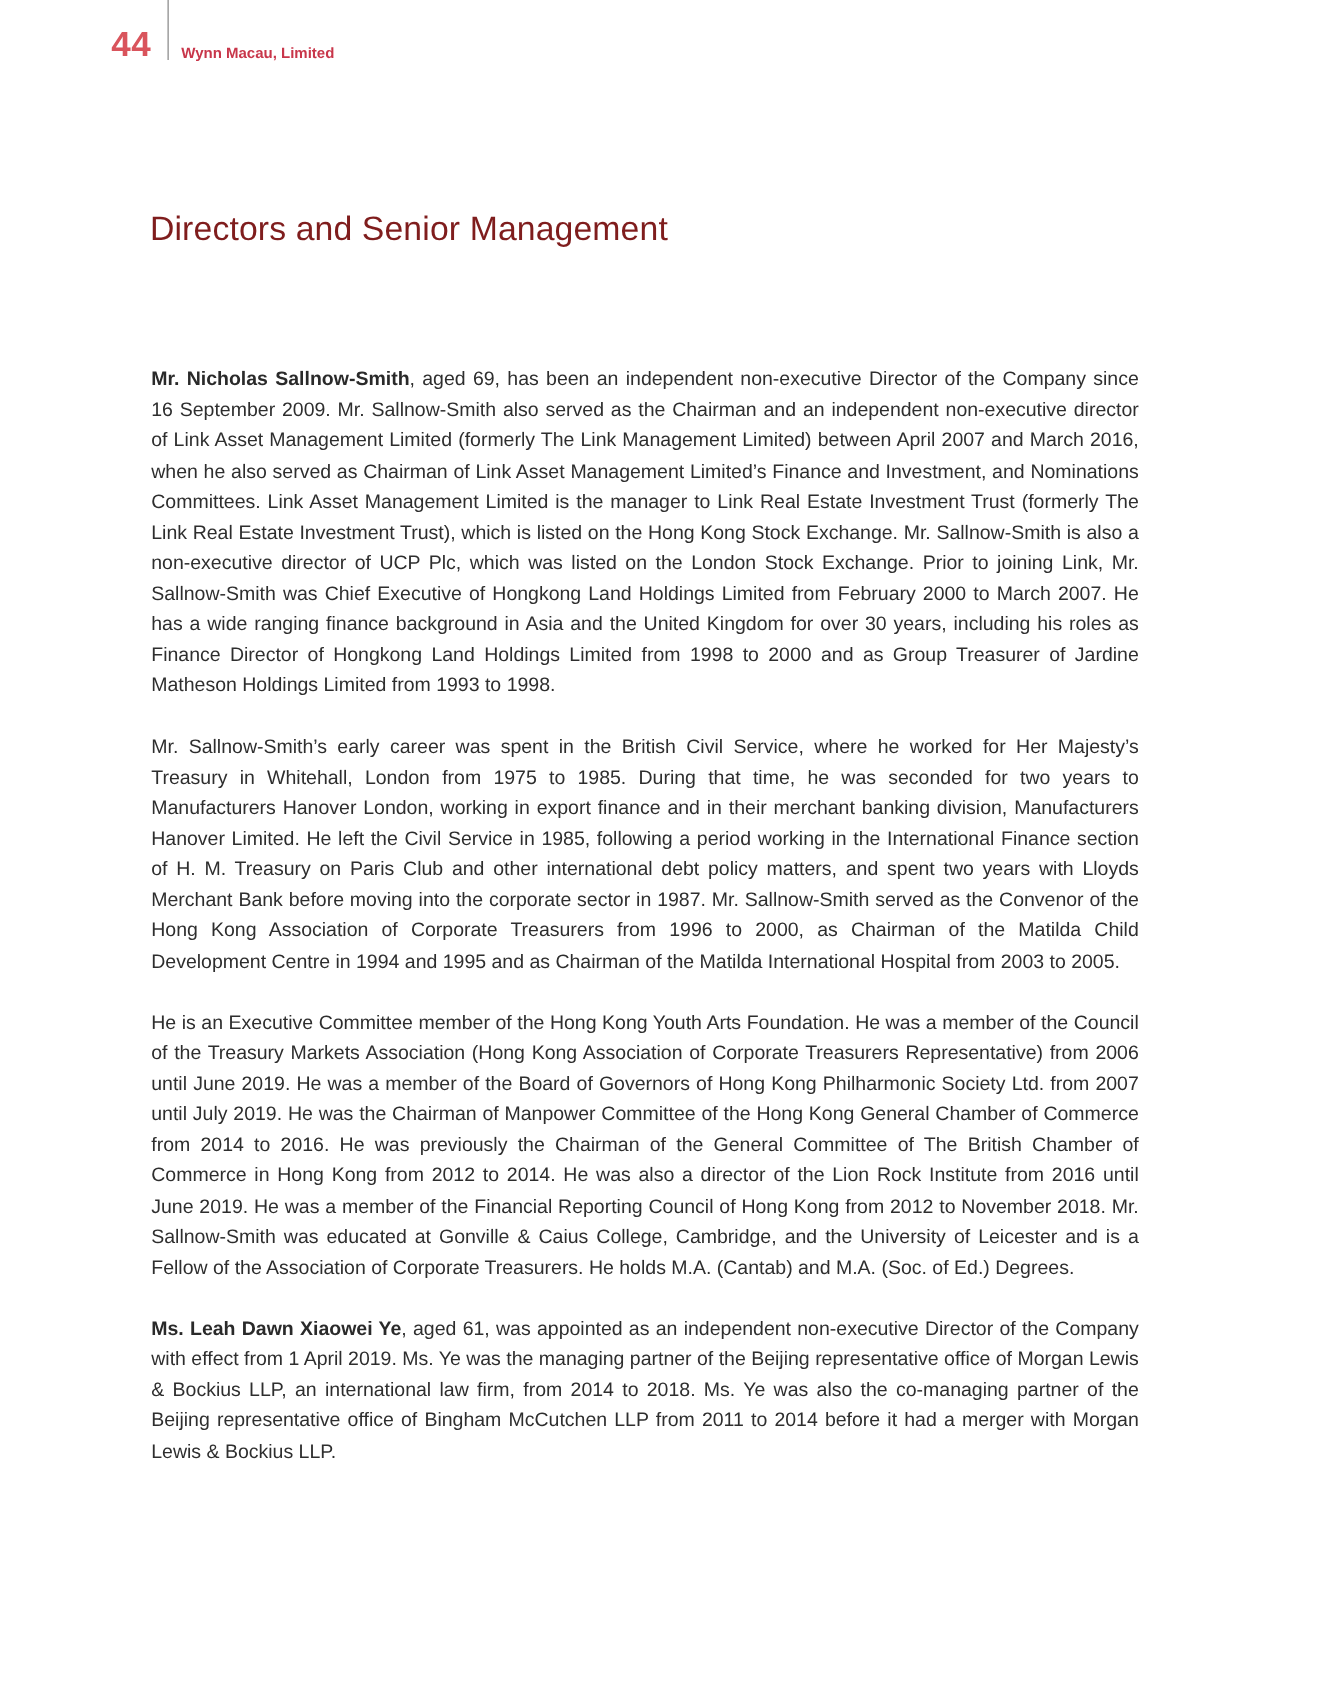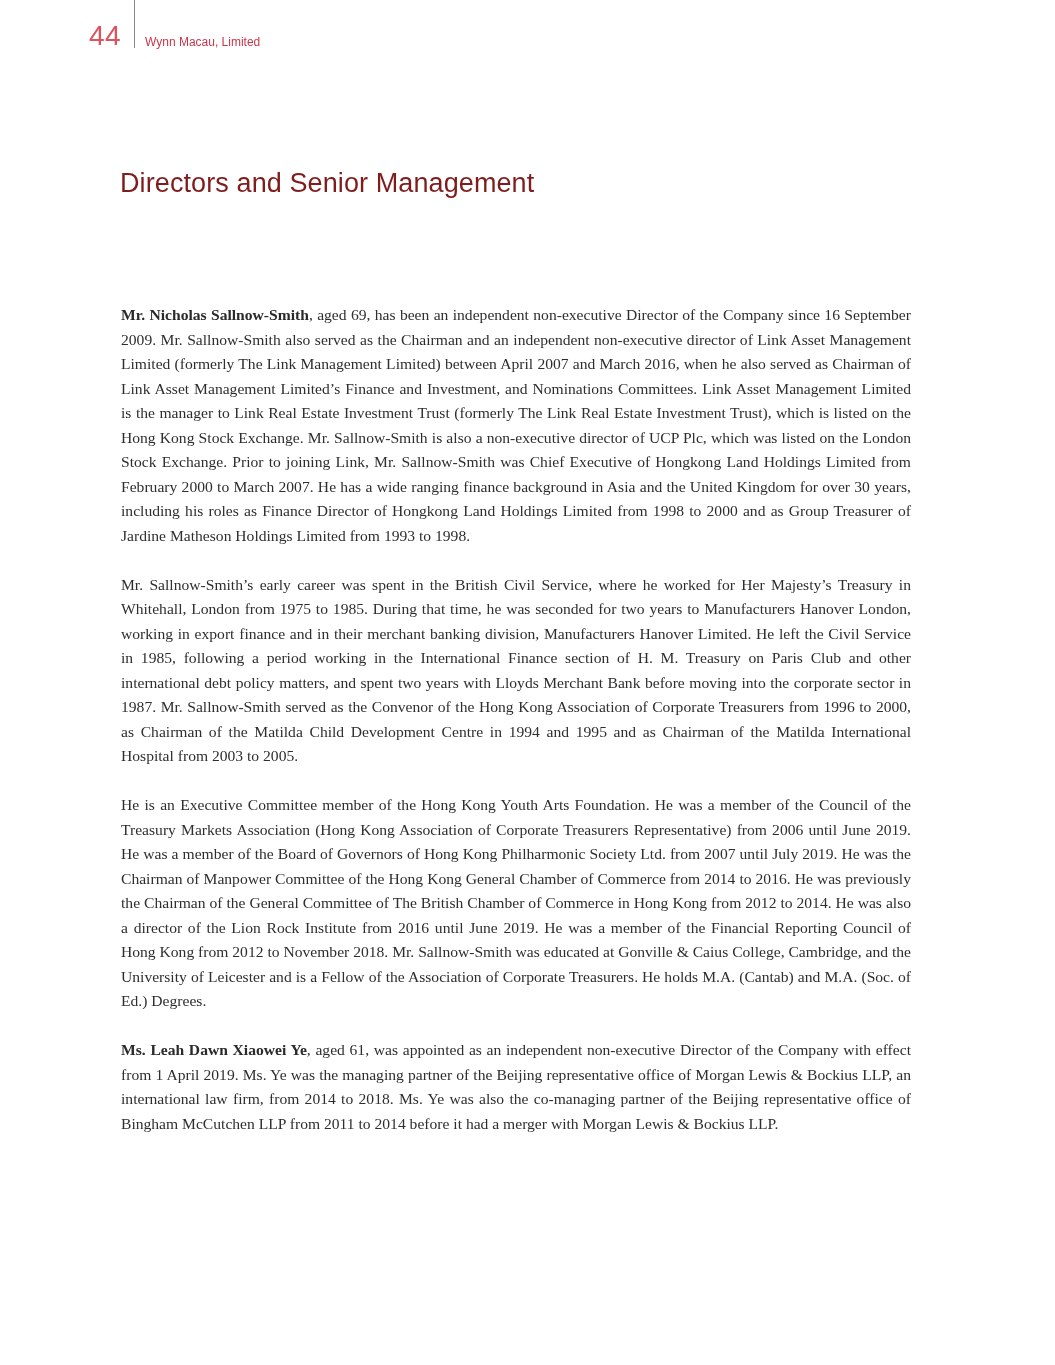--- a/index.html
+++ b/index.html
@@ -14,20 +14,21 @@
     overflow: hidden;
     font-family: "Liberation Sans", "DejaVu Sans", sans-serif;
     color: #2e2e2e;
   }
   .header {
     position: absolute;
     left: 0;
     top: 0;
     width: 896px;
     height: 60px;
+    font-weight: bold;
   }
   .page-number {
     position: absolute;
     left: 89px;
     top: 20px;
     font-size: 28px;
     line-height: 32px;
     color: #d9545c;
     letter-spacing: 0.5px;
   }
@@ -55,23 +56,22 @@
     margin: 0;
     font-weight: normal;
     font-size: 27px;
     line-height: 34px;
     color: #7f1d1d;
     letter-spacing: 0.1px;
   }
   .content {
     position: absolute;
     left: 121px;
-    top: 303px;
+    top: 292px;
     width: 790px;
-    font-family: Liberation Serif, serif;
   }
   .content p {
     margin: 0 0 24.5px 0;
     font-size: 15.6px;
     line-height: 24.5px;
     text-align: justify;
     text-align-last: left;
   }
   .content p .name {
     font-weight: bold;

